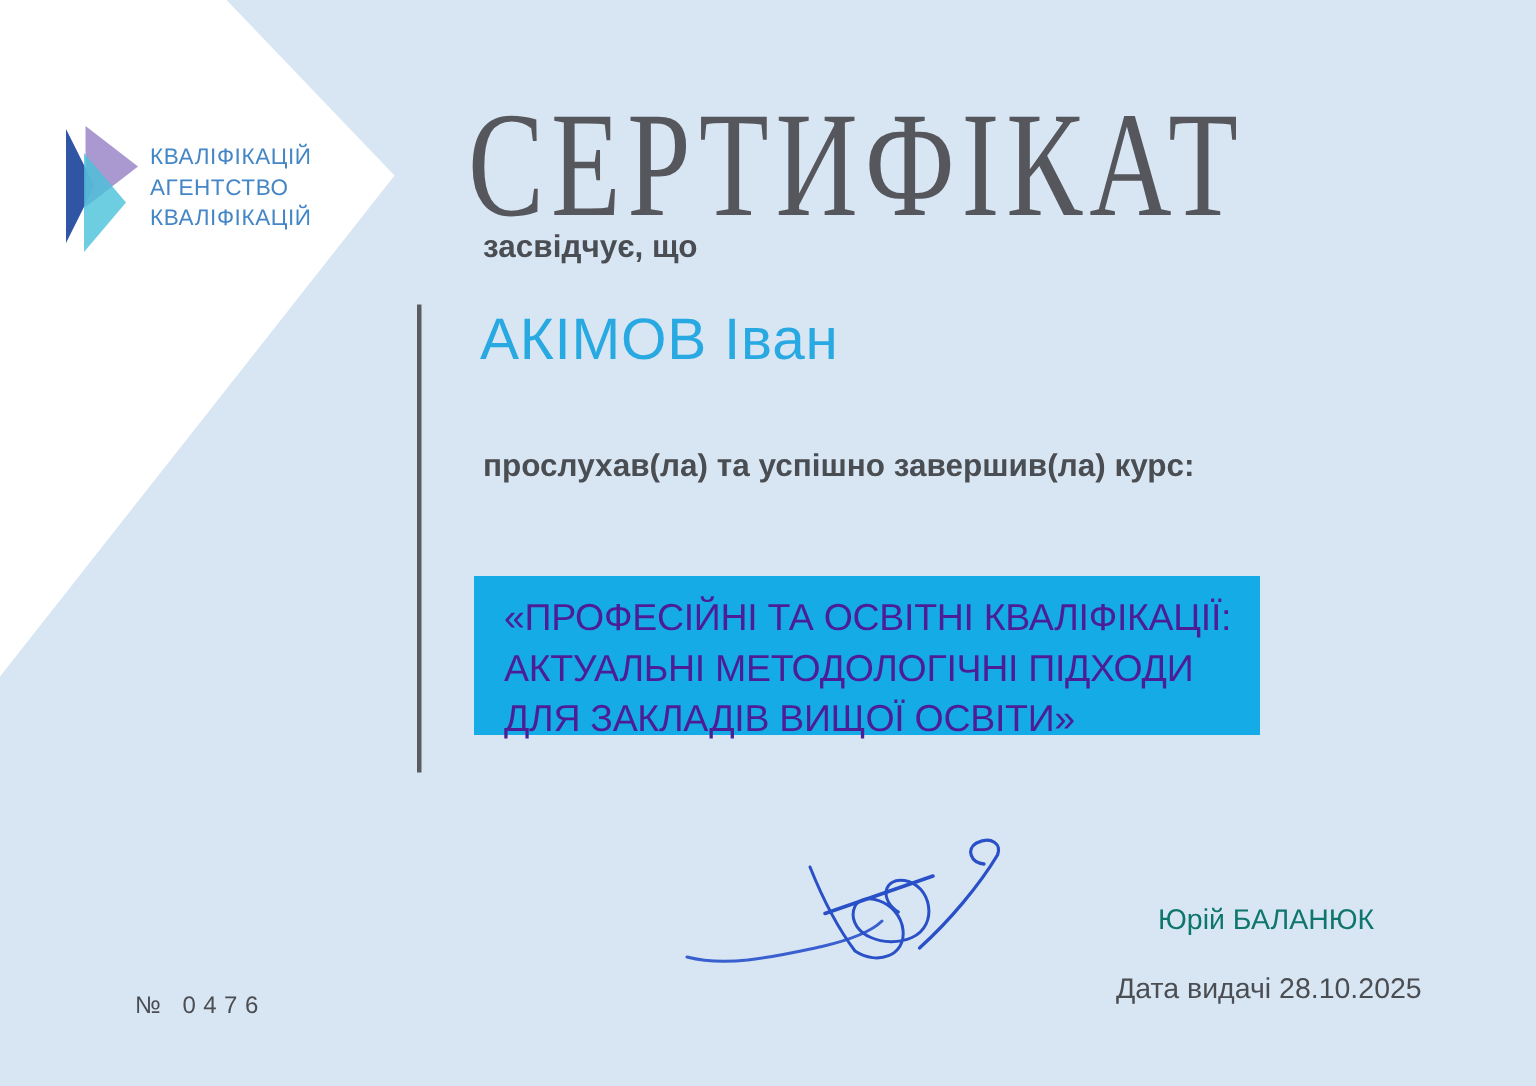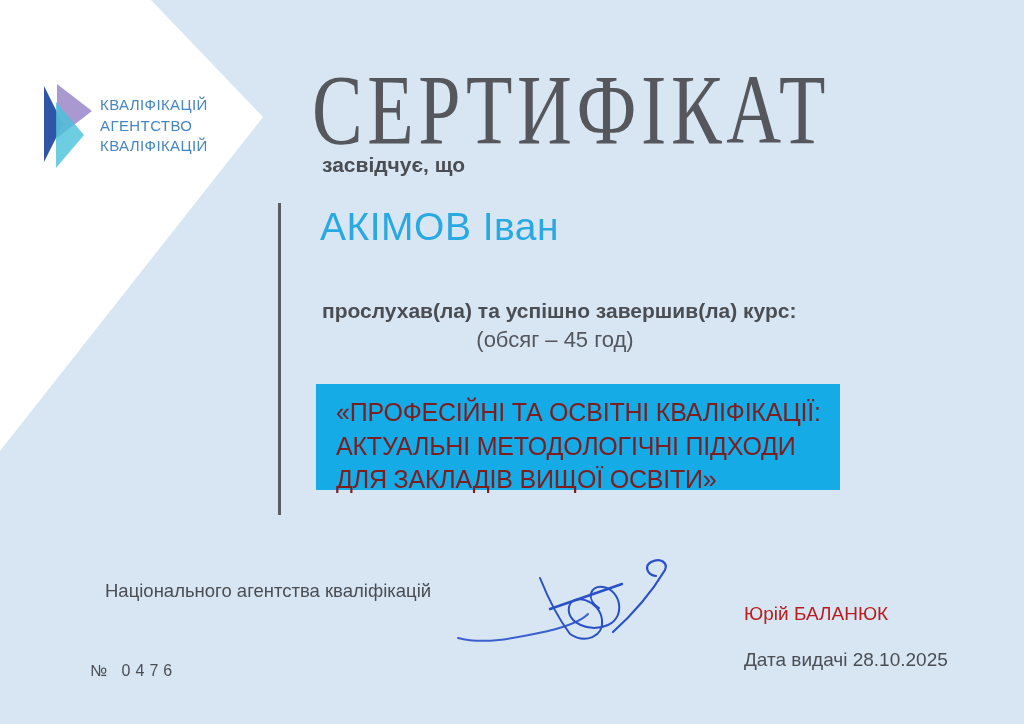--- a/index.html
+++ b/index.html
@@ -72,41 +72,41 @@
 
   
   .course-box {
     left: 316px; top: 384px;
     width: 524px; height: 106px;
     background: #14abe7;
     box-sizing: border-box;
     padding: 12px 0 0 20px;
   }
   .course-line {
-    color: #7f1d1d;
+    color: #4c1d95;
     font-size: 25px; line-height: 33.5px;
     letter-spacing: -0.2px;
     white-space: nowrap;
   }
 
   
   .signer-role {
     left: 105px; top: 577px;
     font-size: 18.5px; line-height: 27px;
     color: #4a4d52;
   }
   .cert-number {
     left: 90px; top: 662px;
     font-size: 16px; letter-spacing: 5px;
     color: #4a4d52;
   }
   .signature-svg { left: 450px; top: 548px; width: 260px; height: 102px; }
   .signer-name {
-    left: 744px; top: 603px;
-    font-size: 19px; color: #b91c1c;
+    left: 772px; top: 603px;
+    font-size: 19px; color: #0f766e;
   }
   .issue-date {
     left: 744px; top: 649px;
     font-size: 19px; color: #4a4d52;
   }
 </style>
 </head>
 <body>
 
 <svg id="bg-arrow" class="abs" viewBox="0 0 1024 724" xmlns="http://www.w3.org/2000/svg">
@@ -128,31 +128,29 @@
 
 <div class="abs cert-title">СЕРТИФІКАТ</div>
 <div class="abs cert-subtitle">засвідчує, що</div>
 
 <div class="abs v-line"></div>
 
 <div class="abs recipient">АКІМОВ Іван</div>
 
 <div class="abs completion-wrap">
   <div class="completion-line">прослухав(ла) та успішно завершив(ла) курс:</div>
-  <div class="volume-line">(обсяг – 45 год)</div>
 </div>
 
 <div class="abs course-box">
   <div class="course-line">«ПРОФЕСІЙНІ ТА ОСВІТНІ КВАЛІФІКАЦІЇ:</div>
   <div class="course-line">АКТУАЛЬНІ МЕТОДОЛОГІЧНІ ПІДХОДИ</div>
   <div class="course-line">ДЛЯ ЗАКЛАДІВ ВИЩОЇ ОСВІТИ»</div>
 </div>
 
 <div class="abs signer-role">
-  <div>Національного агентства кваліфікацій</div>
 </div>
 
 <svg class="abs signature-svg" viewBox="0 0 260 102" xmlns="http://www.w3.org/2000/svg" fill="none" stroke="#2a50c8" stroke-width="2" stroke-linecap="round">
   <path d="M8,90 C35,97 65,90 98,83 C115,79 130,74 138,66" stroke="#3a60d0"></path>
   <path d="M90,30 C98,50 108,70 120,86 C135,96 154,89 152,72 C150,52 122,44 119,59 C116,75 140,85 158,77 C176,69 171,42 153,39 C139,37 136,52 149,60"></path>
   <path d="M100,61 L172,36" stroke-width="2.4"></path>
   <path d="M163,84 C183,66 203,42 215,22 C218,15 211,9 201,14 C194,18 197,27 206,28" stroke-width="2.2"></path>
 </svg>
 
 <div class="abs signer-name">Юрій БАЛАНЮК</div>

